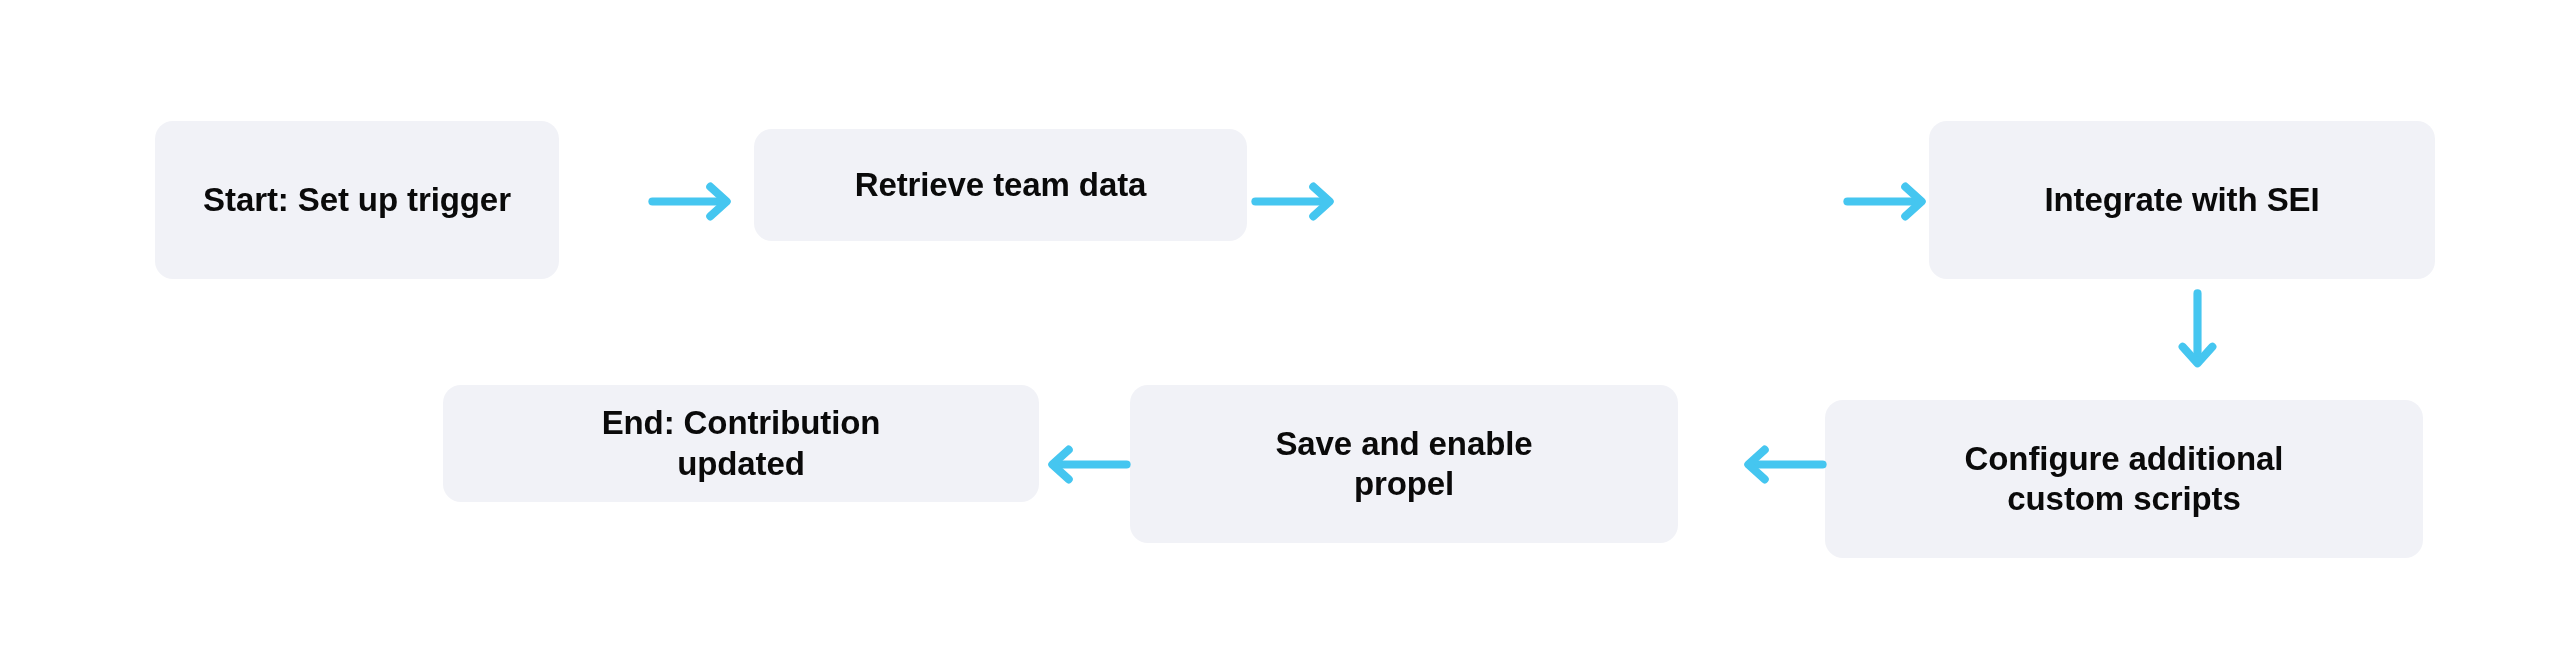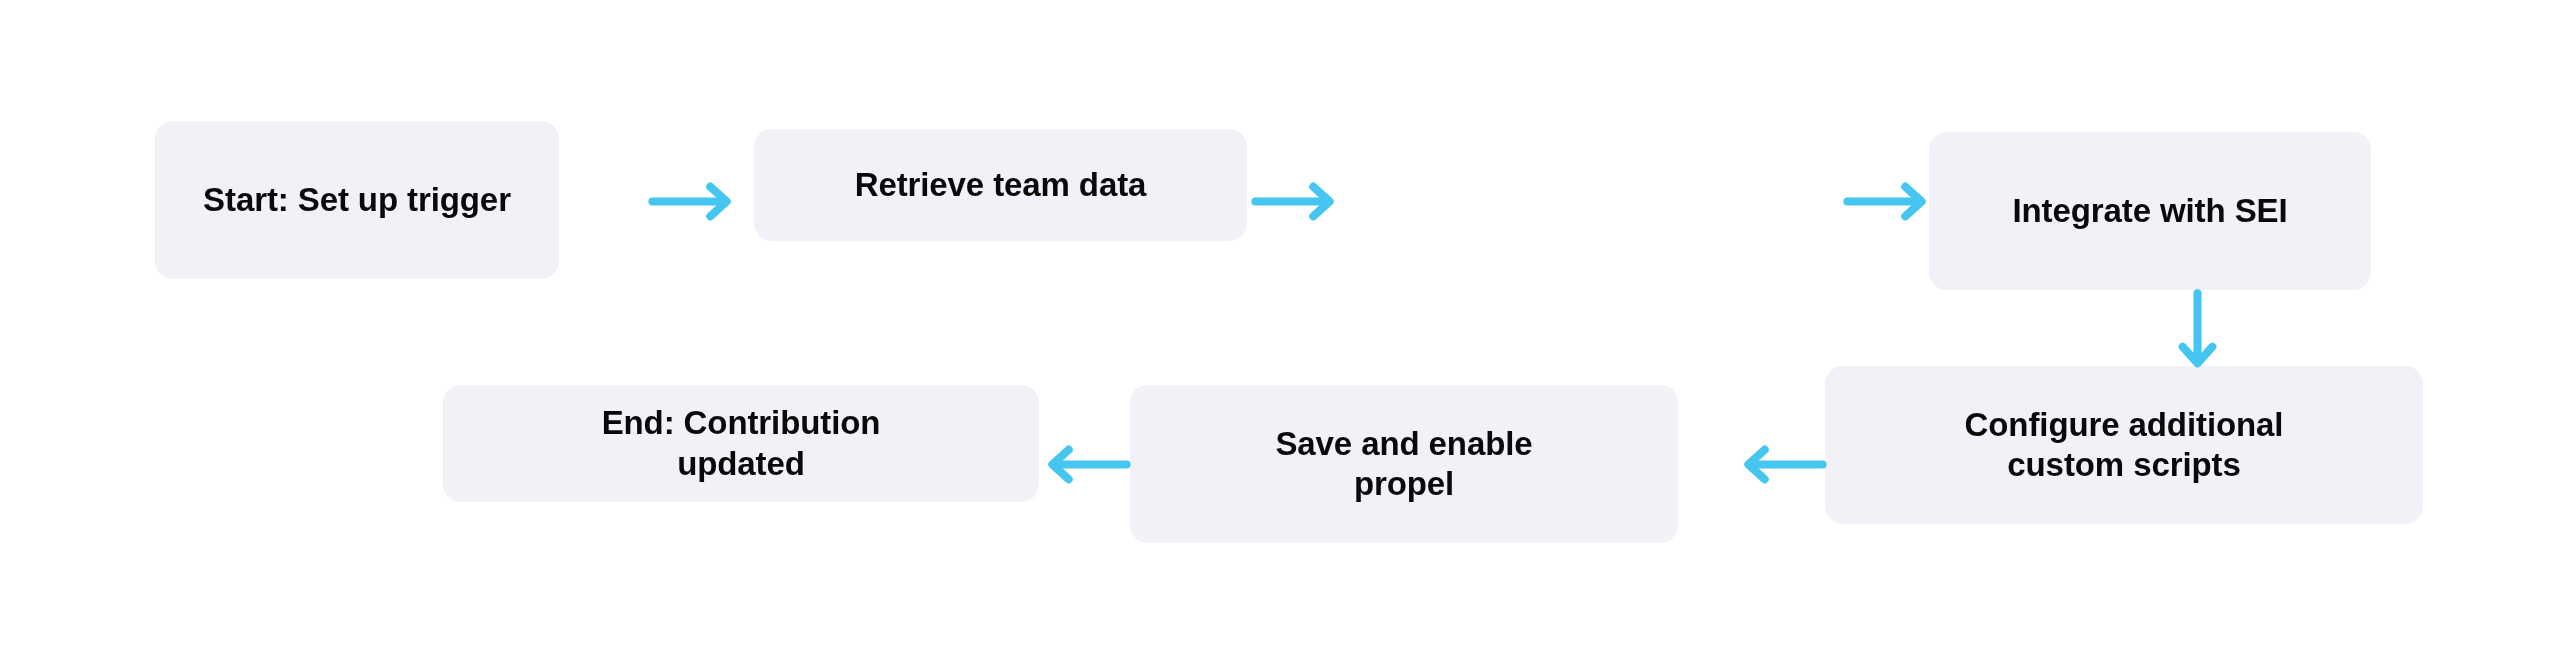--- a/index.html
+++ b/index.html
@@ -39,26 +39,26 @@
     line-height: 1.22;
     letter-spacing: -0.1px;
     white-space: pre-line;
     text-align: center;
   }
 
   
   #node-start        { left: 155px;  top: 121px; width: 404px; height: 158px; }
   #node-retrieve     { left: 754px; top: 121px; width: 493px; height: 112px; margin-top: 8px; }
   #node-process      { left: 1345px; top: 121px; width: 493px; height: 158px; }
-  #node-integrate    { left: 1929px; top: 132px; width: 442px; height: 158px; }
+  #node-integrate    { left: 1929px; top: 121px; width: 506px; height: 158px; }
 
   
   #node-end          { left: 443px;  top: 385px; width: 596px; height: 117px; }
   #node-save         { left: 1130px; top: 385px; width: 548px; height: 158px; }
-  #node-configure    { left: 1825px; top: 366px; width: 598px; height: 158px; }
+  #node-configure    { left: 1825px; top: 400px; width: 598px; height: 158px; }
 
   
   .arrow {
     position: absolute;
     display: block;
   }
   .arrow svg { display: block; overflow: visible; }
 
   #arrow-start-retrieve   { left: 648px;  top: 179px; width: 92px; height: 45px; }
   #arrow-retrieve-process { left: 1251px; top: 179px; width: 92px; height: 45px; }

